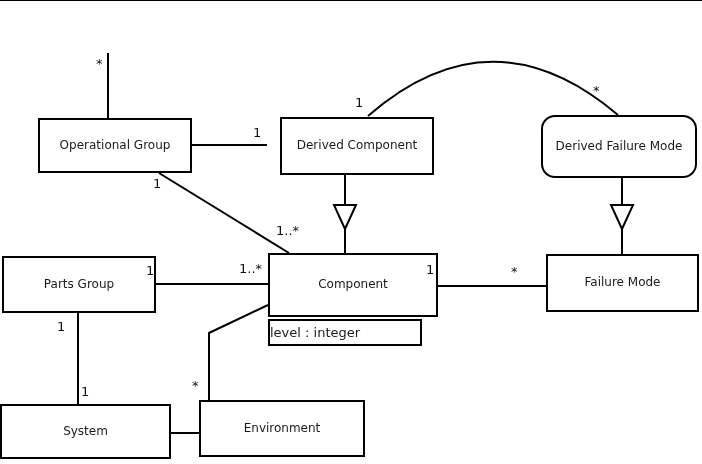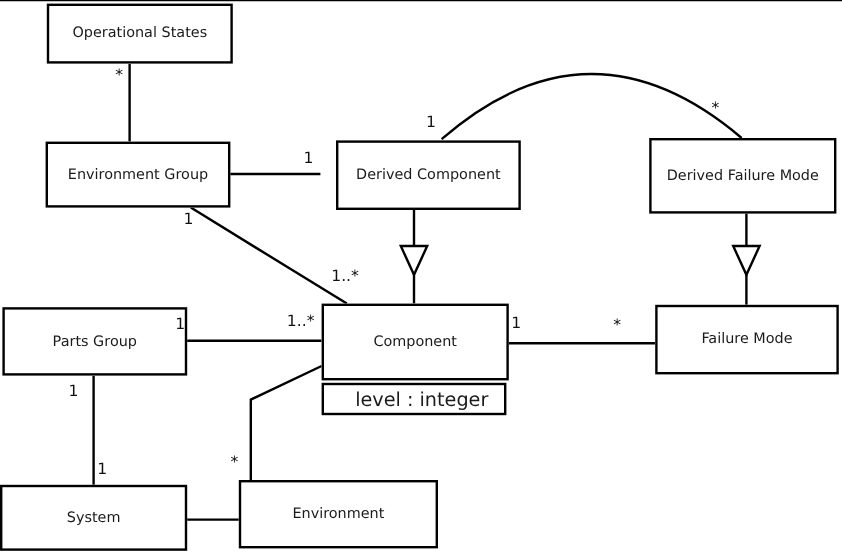--- a/index.html
+++ b/index.html
@@ -36,22 +36,22 @@
     line-height: 1.1;
   }
   .attr-box {
     position: absolute;
     box-sizing: border-box;
     border: 2px solid #000000;
     background: #ffffff;
     display: flex;
     align-items: center;
     justify-content: flex-start;
-    padding-left: 26px;
-    font-size: 16px;
+    padding-left: 0;
+    font-size: 13px;
   }
   .mult {
     position: absolute;
     font-family: "DejaVu Sans", sans-serif;
     font-size: 13px;
     line-height: 1;
     color: #111111;
     white-space: nowrap;
   }
 </style>
@@ -84,52 +84,49 @@
     <polygon points="334,205 356,205 345,229" fill="#ffffff"></polygon>
     <line x1="345" y1="229" x2="345" y2="253"></line>
 
     <line x1="622" y1="177" x2="622" y2="205"></line>
     <polygon points="611,205 633,205 622,229" fill="#ffffff"></polygon>
     <line x1="622" y1="229" x2="622" y2="254"></line>
 
     <path d="M 368 116 Q 492 8 618 115"></path>
   </svg>
 
-  <div class="uml-box" style="left:39px; top:3px; width:155px; height:50px;">
-    <span>Operational States</span>
-  </div>
 
   <div class="uml-box" style="left:38px; top:118px; width:154px; height:55px;">
-    <span>Environment Group</span>
+    <span>Operational Group</span>
   </div>
 
   <div class="uml-box" style="left:267px; top:117px; width:154px; height:58px;margin-left:13px;">
     <span>Derived Component</span>
   </div>
 
-  <div class="uml-box" style="left:541px; top:115px; width:156px; height:63px;">
+  <div class="uml-box" style="left:541px; top:115px; width:156px; height:63px;border-radius:14px;">
     <span>Derived Failure Mode</span>
   </div>
 
   <div class="uml-box" style="left:2px; top:256px; width:154px; height:57px;">
     <span>Parts Group</span>
   </div>
 
-  <div class="uml-box" style="left:268px; top:253px; width:156px; height:64px;">
+  <div class="uml-box" style="left:268px; top:253px; width:170px; height:64px;">
     <span>Component</span>
   </div>
   <div class="attr-box" style="left:268px; top:319px; width:154px; height:27px;">
     <span>level : integer</span>
   </div>
 
   <div class="uml-box" style="left:546px; top:254px; width:153px; height:58px;">
     <span>Failure Mode</span>
   </div>
 
-  <div class="uml-box" style="left:0px; top:404px; width:156px; height:55px;">
+  <div class="uml-box" style="left:0px; top:404px; width:171px; height:55px;">
     <span>System</span>
   </div>
 
   <div class="uml-box" style="left:199px; top:400px; width:166px; height:57px;">
     <span>Environment</span>
   </div>
 
   <span class="mult" style="left:96px; top:57px;">*</span>
   <span class="mult" style="left:253px; top:126px;">1</span>
   <span class="mult" style="left:355px; top:96px;">1</span>

